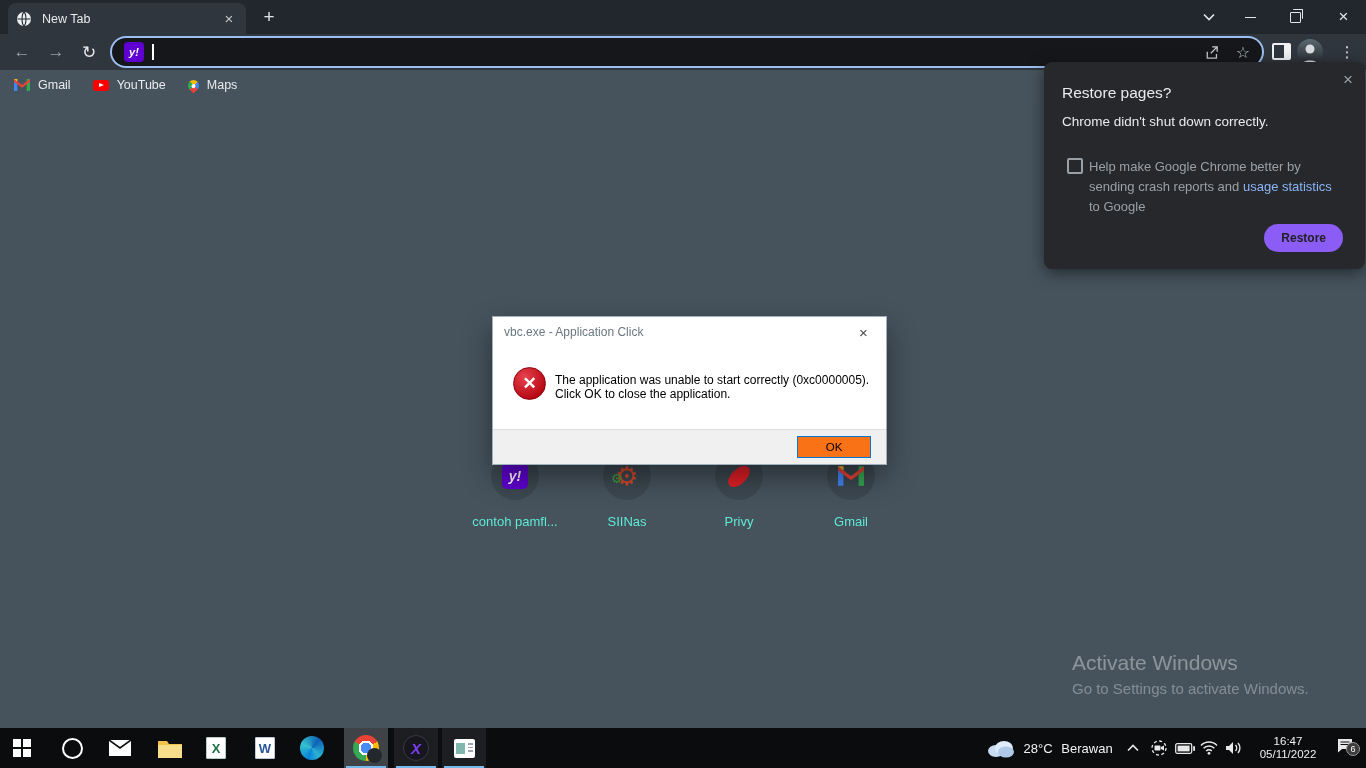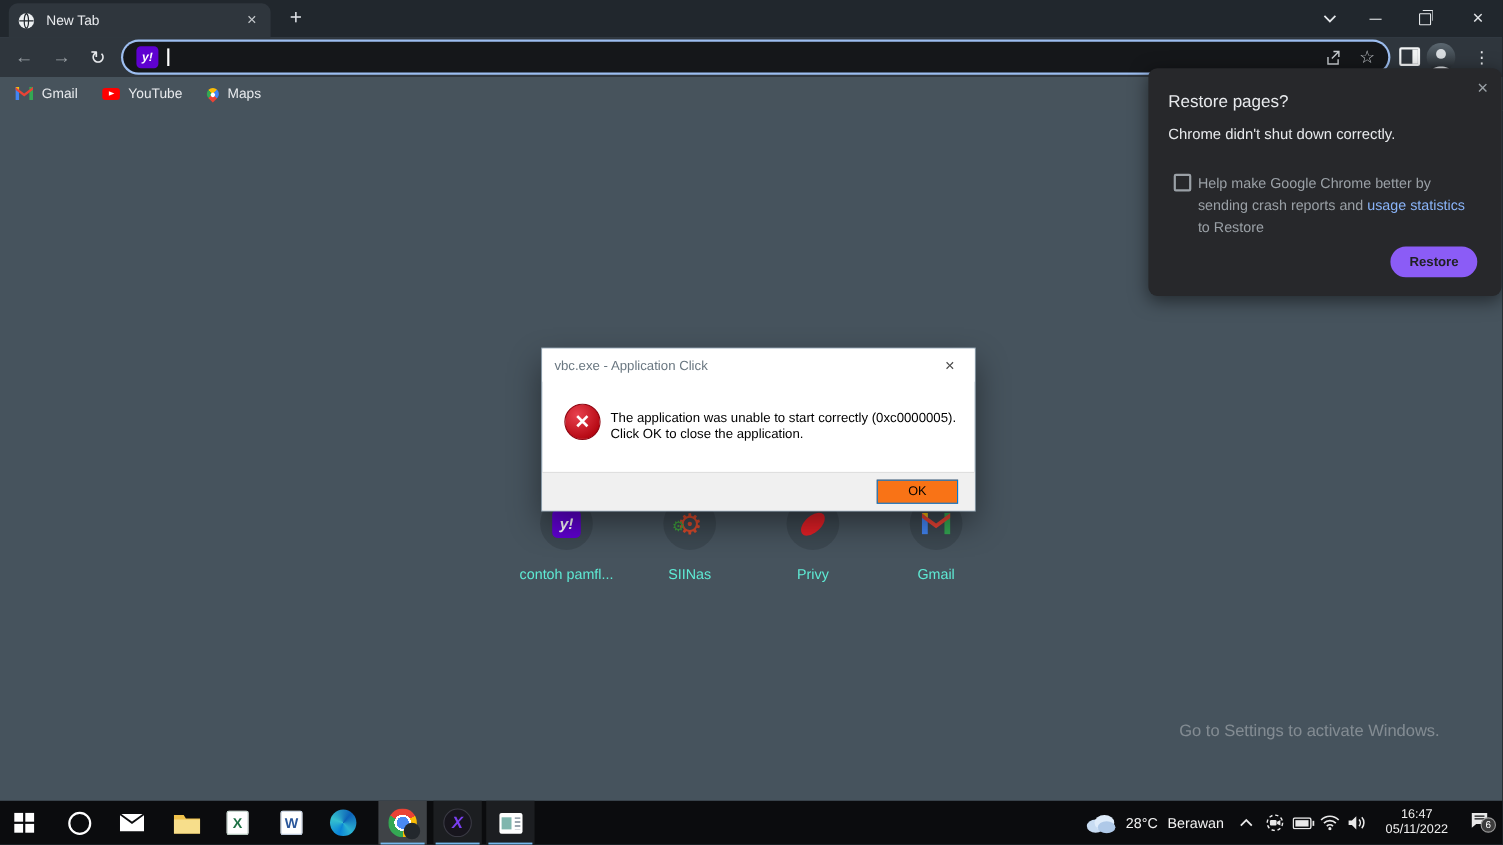--- a/index.html
+++ b/index.html
@@ -217,30 +217,31 @@
           <rect x="0" y="0" width="5" height="18" fill="#4285F4"></rect>
           <rect x="19" y="0" width="5" height="18" fill="#34A853"></rect>
           <path d="M0 0l12 9L24 0v4L12 13 0 4z" fill="#EA4335"></path>
           <path d="M0 0l5 4v-4z" fill="#FBBC04"></path>
         </svg>
       </div>
       <div class="sc-label">Gmail</div>
     </div>
 
     <div class="abs watermark">
+      <div class="wm1">Activate Windows</div>
       <div class="wm2">Go to Settings to activate Windows.</div>
     </div>
   </div>
 
   <div class="abs popup">
     <span class="popup-close">×</span>
     <div class="popup-title">Restore pages?</div>
     <div class="popup-msg">Chrome didn't shut down correctly.</div>
     <div class="cb"></div>
-    <div class="cb-text"><span>Help make Google Chrome better by sending crash reports and </span><a href="#">usage statistics</a><span> to Restore</span></div>
+    <div class="cb-text"><span>Help make Google Chrome better by sending crash reports and </span><a href="#">usage statistics</a><span> to Google</span></div>
     <div class="restore-btn">Restore</div>
   </div>
 
   <div class="abs dialog">
     <div class="dlg-titlebar">
       <span class="dlg-title">vbc.exe - Application Click</span>
       <span class="dlg-close">×</span>
     </div>
     <div class="err-icon">✕</div>
     <div class="dlg-line" style="top:56px;">The application was unable to start correctly (0xc0000005).</div>

